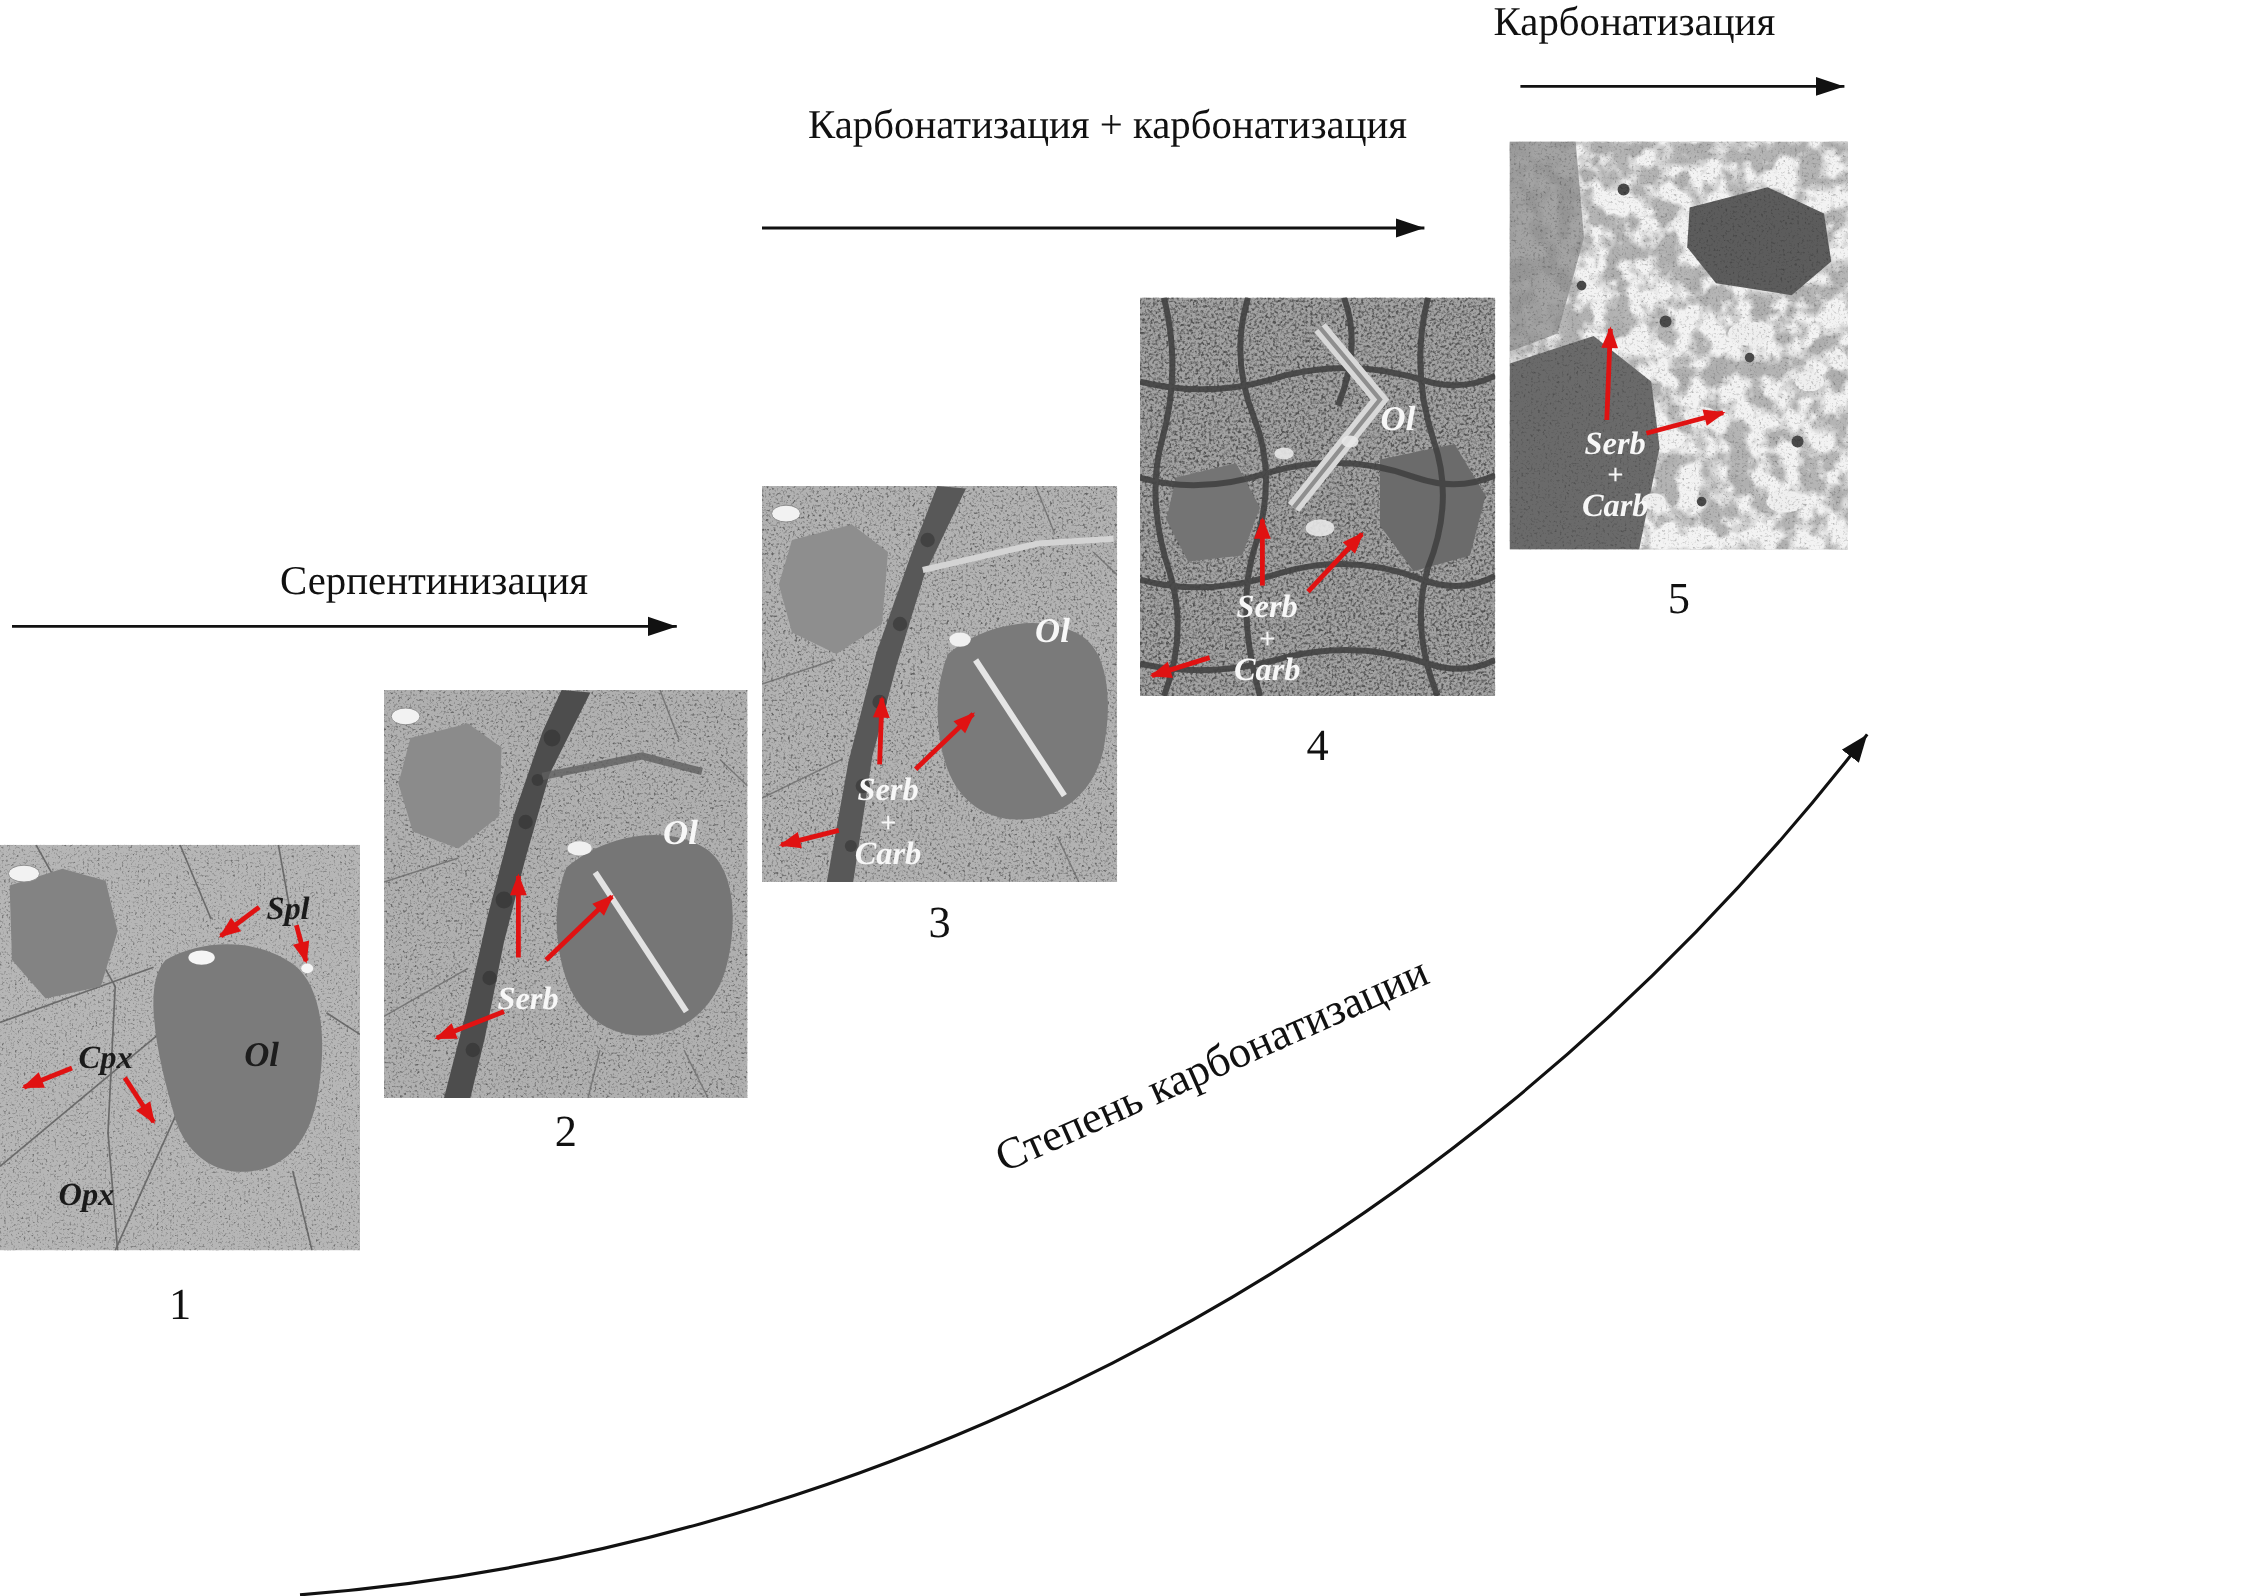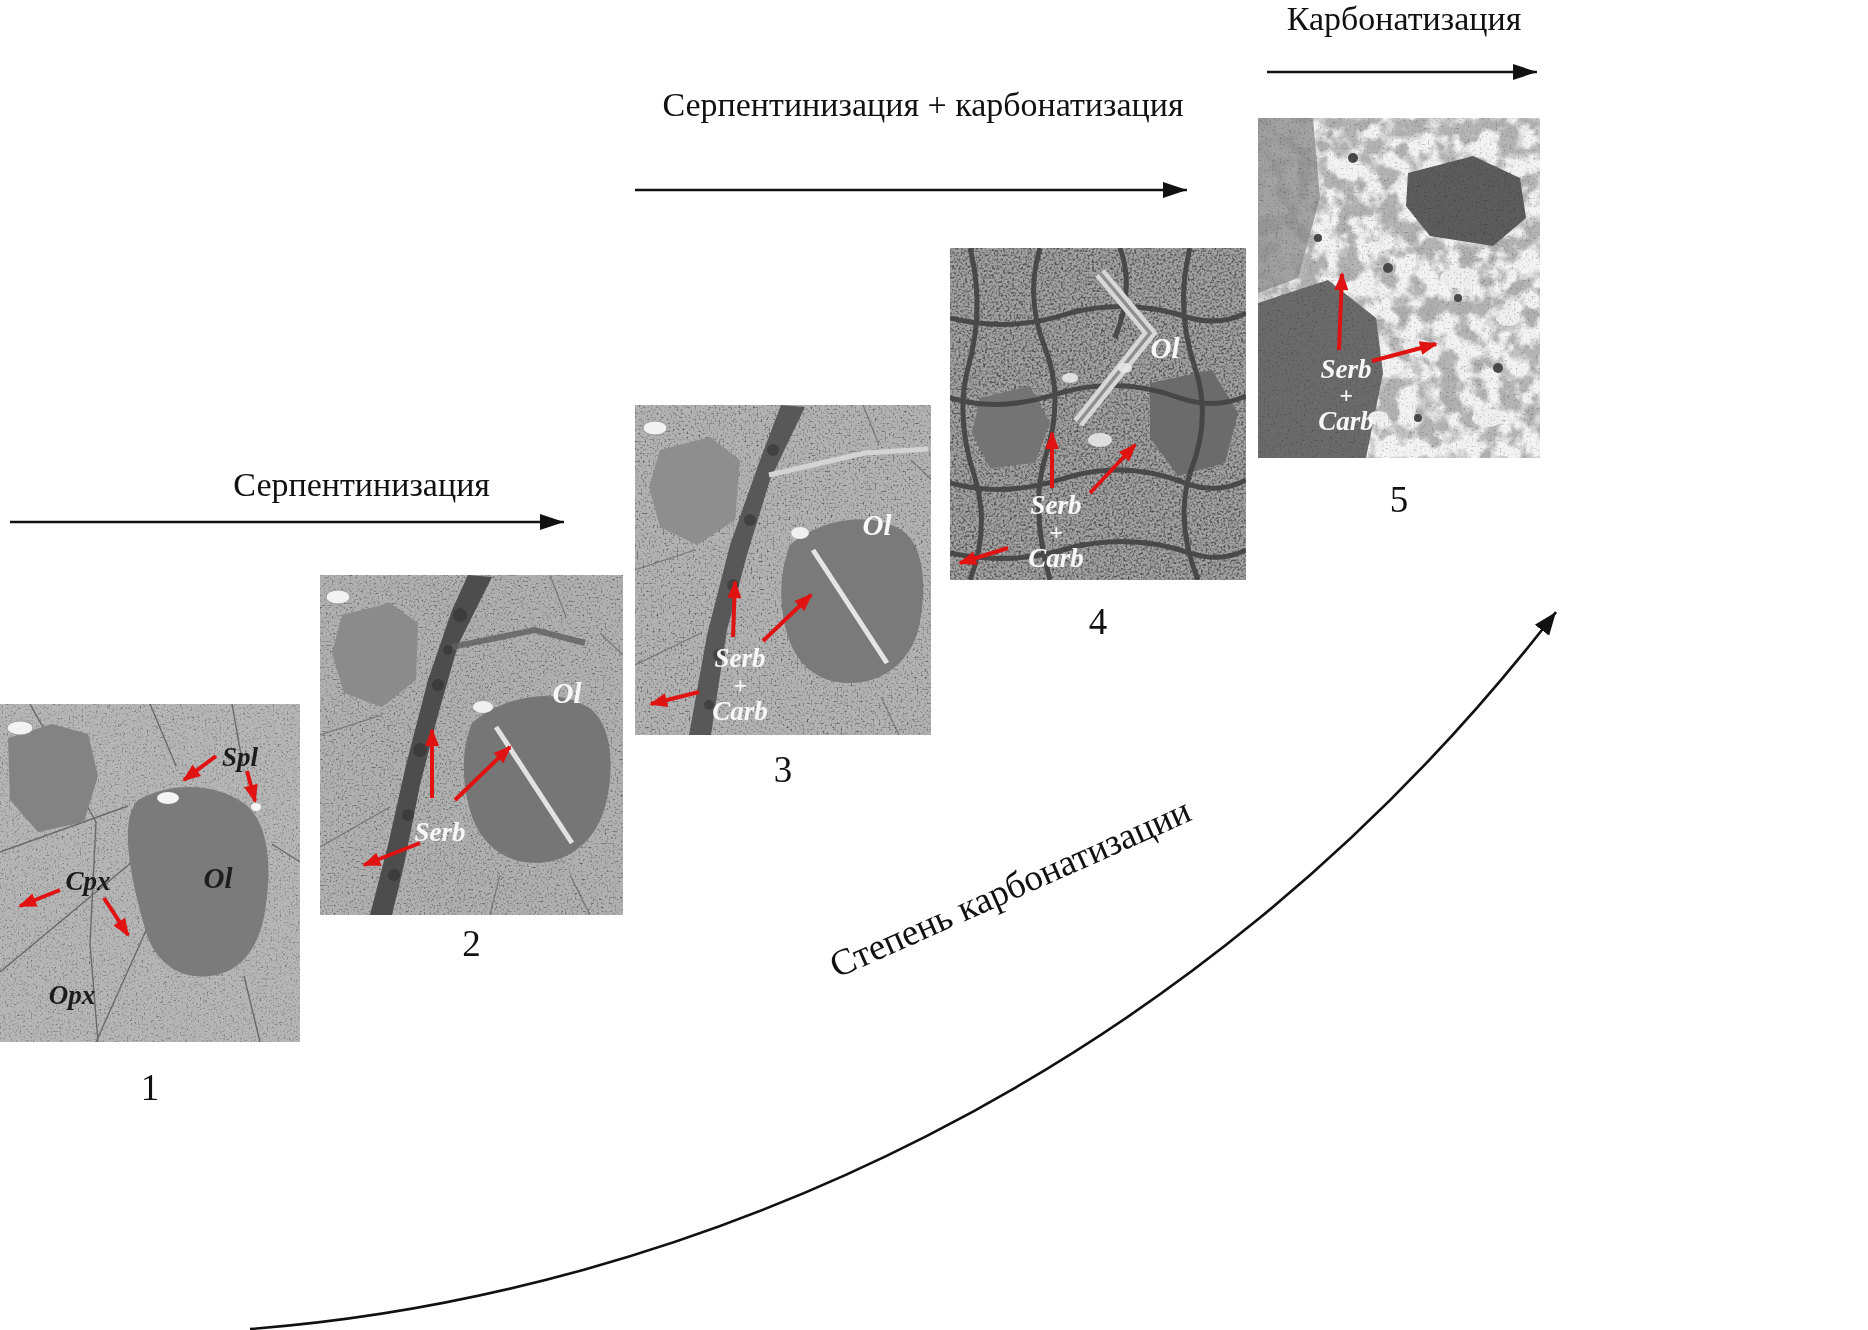--- a/index.html
+++ b/index.html
@@ -24,31 +24,31 @@
   <div class="process-label" style="left:40px; top:466px; width:450px;text-align:right;">Серпентинизация</div>
   <svg class="harrow" style="left:8px; top:508px;" width="564" height="28" viewBox="0 0 564 28">
     <defs>
       <marker id="ba1" markerUnits="userSpaceOnUse" markerWidth="26" markerHeight="18" refX="24" refY="9" orient="auto">
         <path d="M0,1 L24,9 L0,17 Z" fill="#111"></path>
       </marker>
     </defs>
     <line x1="2" y1="14" x2="556" y2="14" stroke="#111" stroke-width="2.4" marker-end="url(#ba1)"></line>
   </svg>
 
-  <div class="process-label" style="left:633px; top:86px; width:580px;">Серпентинизация + карбонатизация</div>
+  <div class="process-label" style="left:633px; top:86px; width:580px;">Карбонатизация + карбонатизация</div>
   <svg class="harrow" style="left:633px; top:176px;" width="562" height="28" viewBox="0 0 562 28">
     <defs>
       <marker id="ba2" markerUnits="userSpaceOnUse" markerWidth="26" markerHeight="18" refX="24" refY="9" orient="auto">
         <path d="M0,1 L24,9 L0,17 Z" fill="#111"></path>
       </marker>
     </defs>
     <line x1="2" y1="14" x2="554" y2="14" stroke="#111" stroke-width="2.4" marker-end="url(#ba2)"></line>
   </svg>
 
-  <div class="process-label" style="left:1265px; top:0px; width:278px;font-family:Liberation Serif, serif;">Карбонатизация</div>
+  <div class="process-label" style="left:1223px; top:0px; width:278px;font-family:Liberation Serif, serif;">Карбонатизация</div>
   <svg class="harrow" style="left:1265px; top:58px;" width="280" height="28" viewBox="0 0 280 28">
     <defs>
       <marker id="ba3" markerUnits="userSpaceOnUse" markerWidth="26" markerHeight="18" refX="24" refY="9" orient="auto">
         <path d="M0,1 L24,9 L0,17 Z" fill="#111"></path>
       </marker>
     </defs>
     <line x1="2" y1="14" x2="272" y2="14" stroke="#111" stroke-width="2.4" marker-end="url(#ba3)"></line>
   </svg>
 
   <svg class="curve-svg" width="1868" height="1330" viewBox="0 0 1868 1330">

